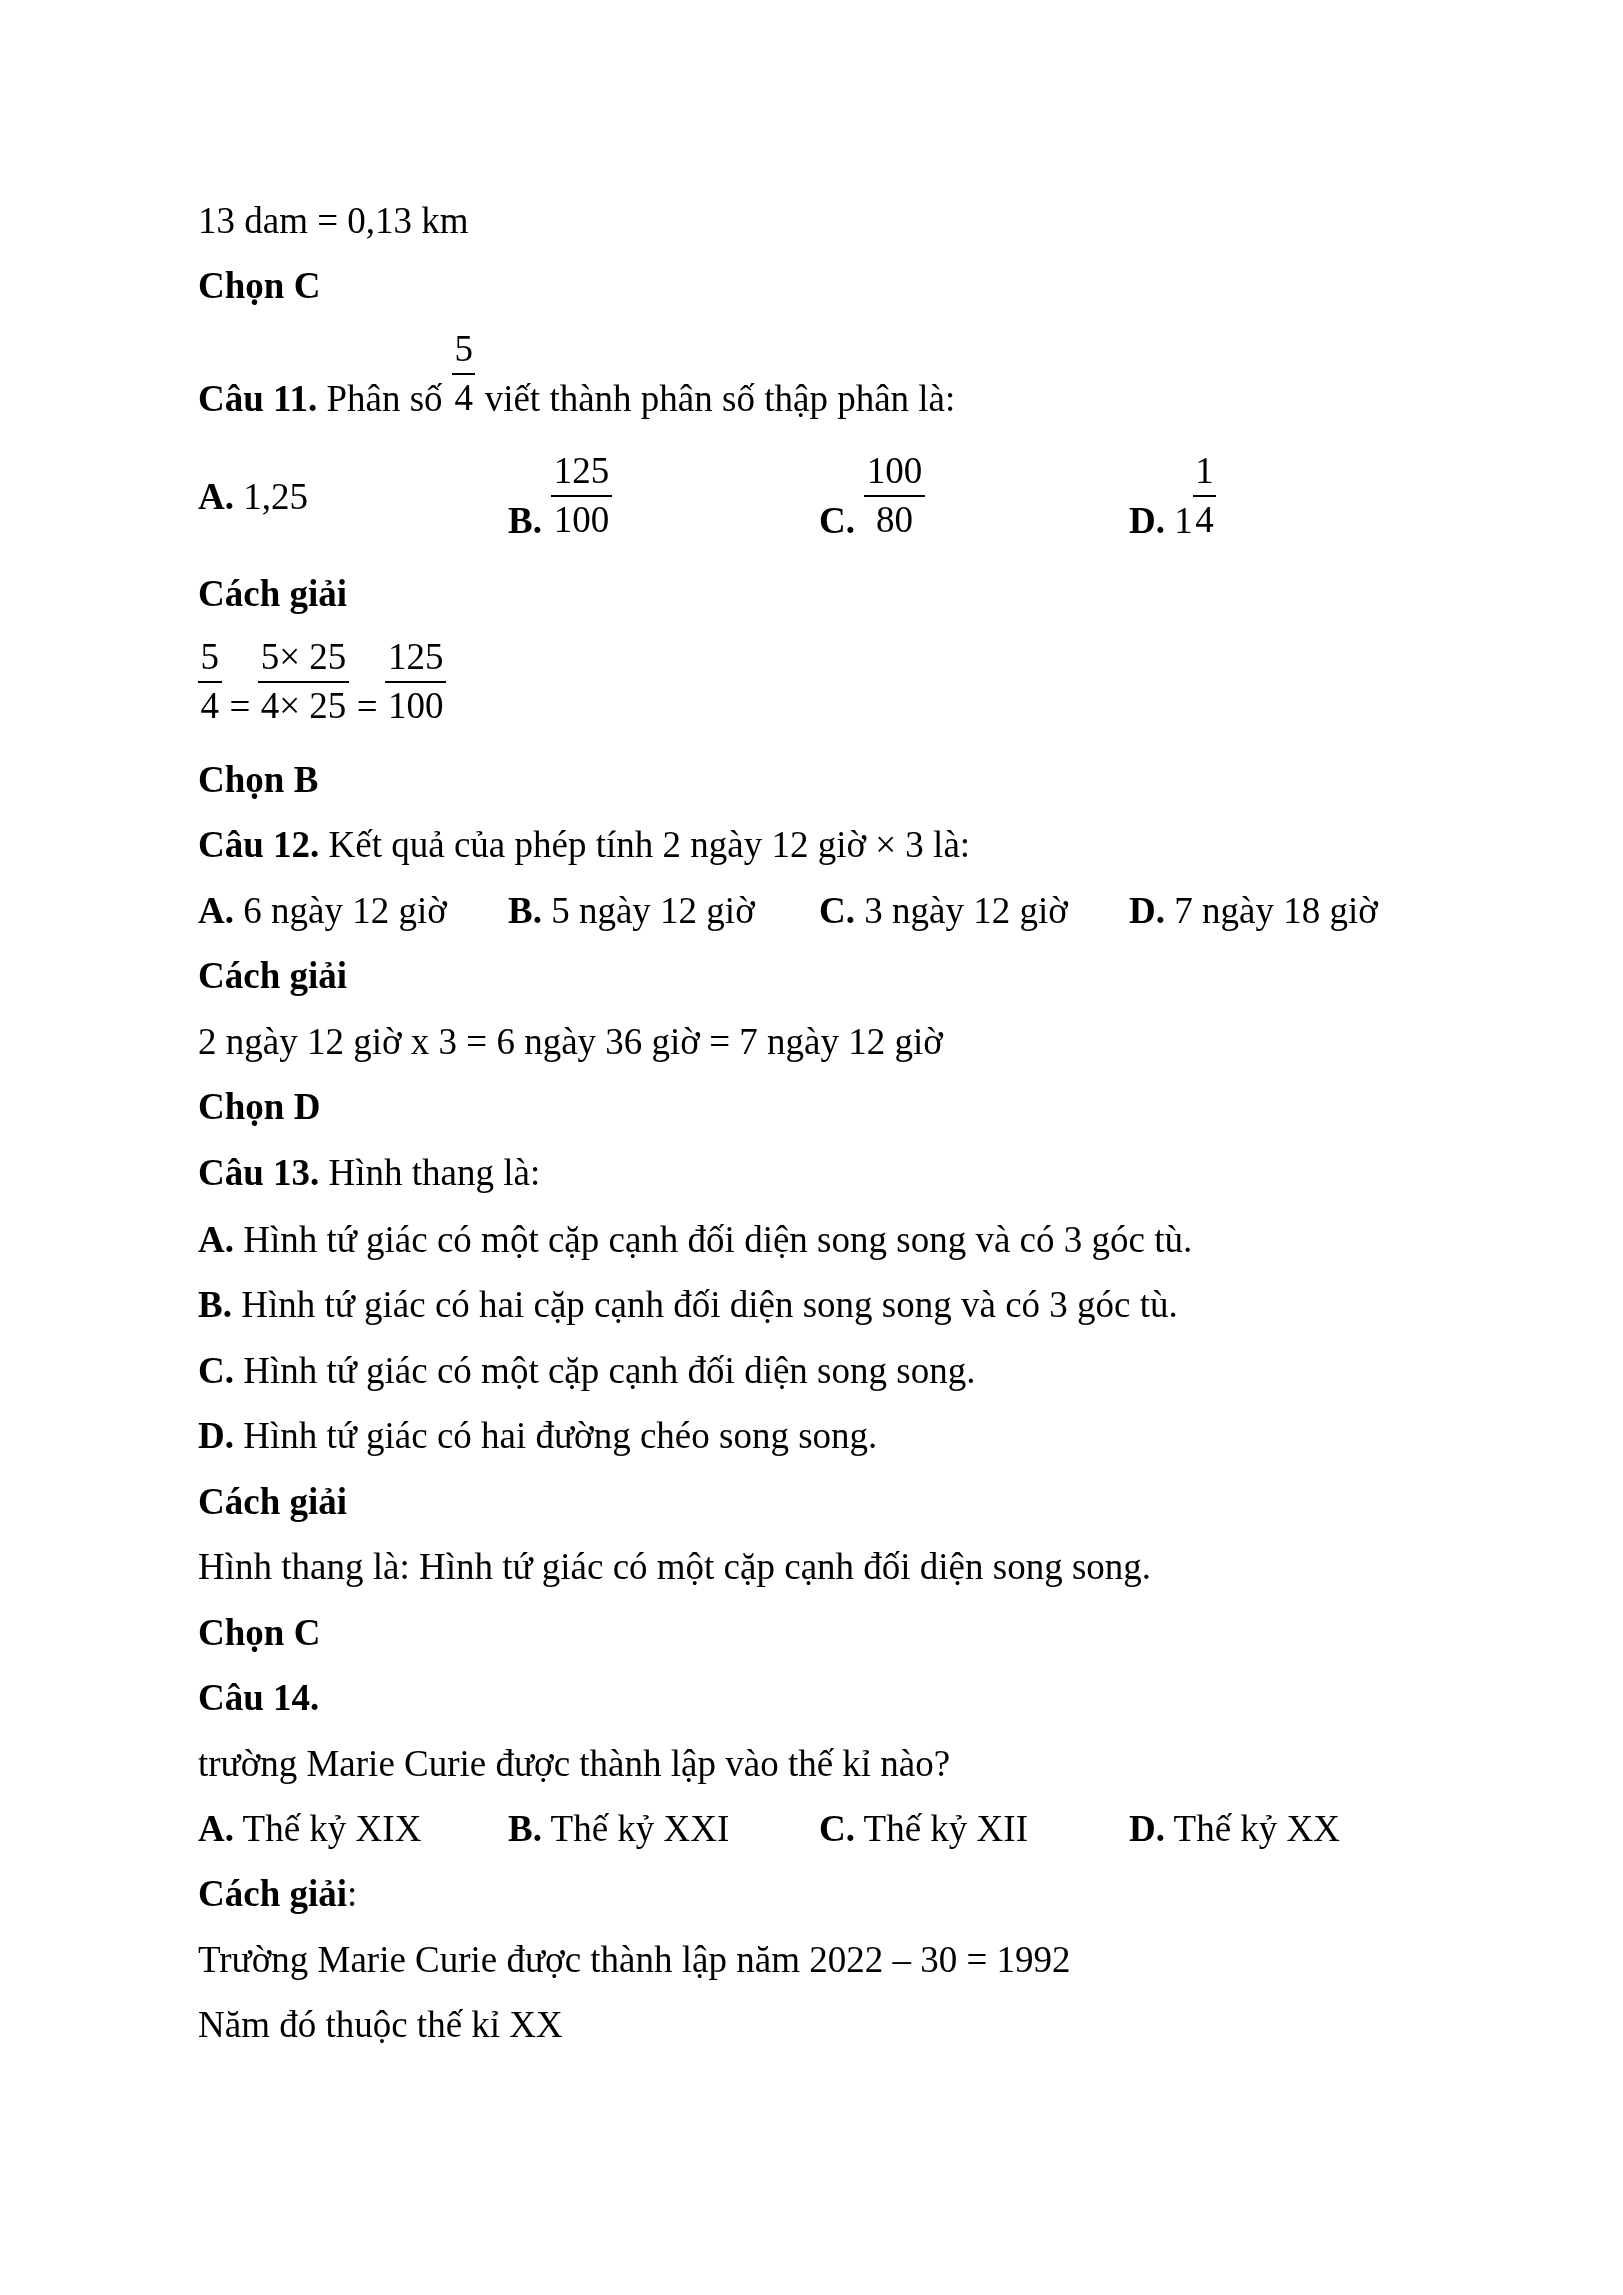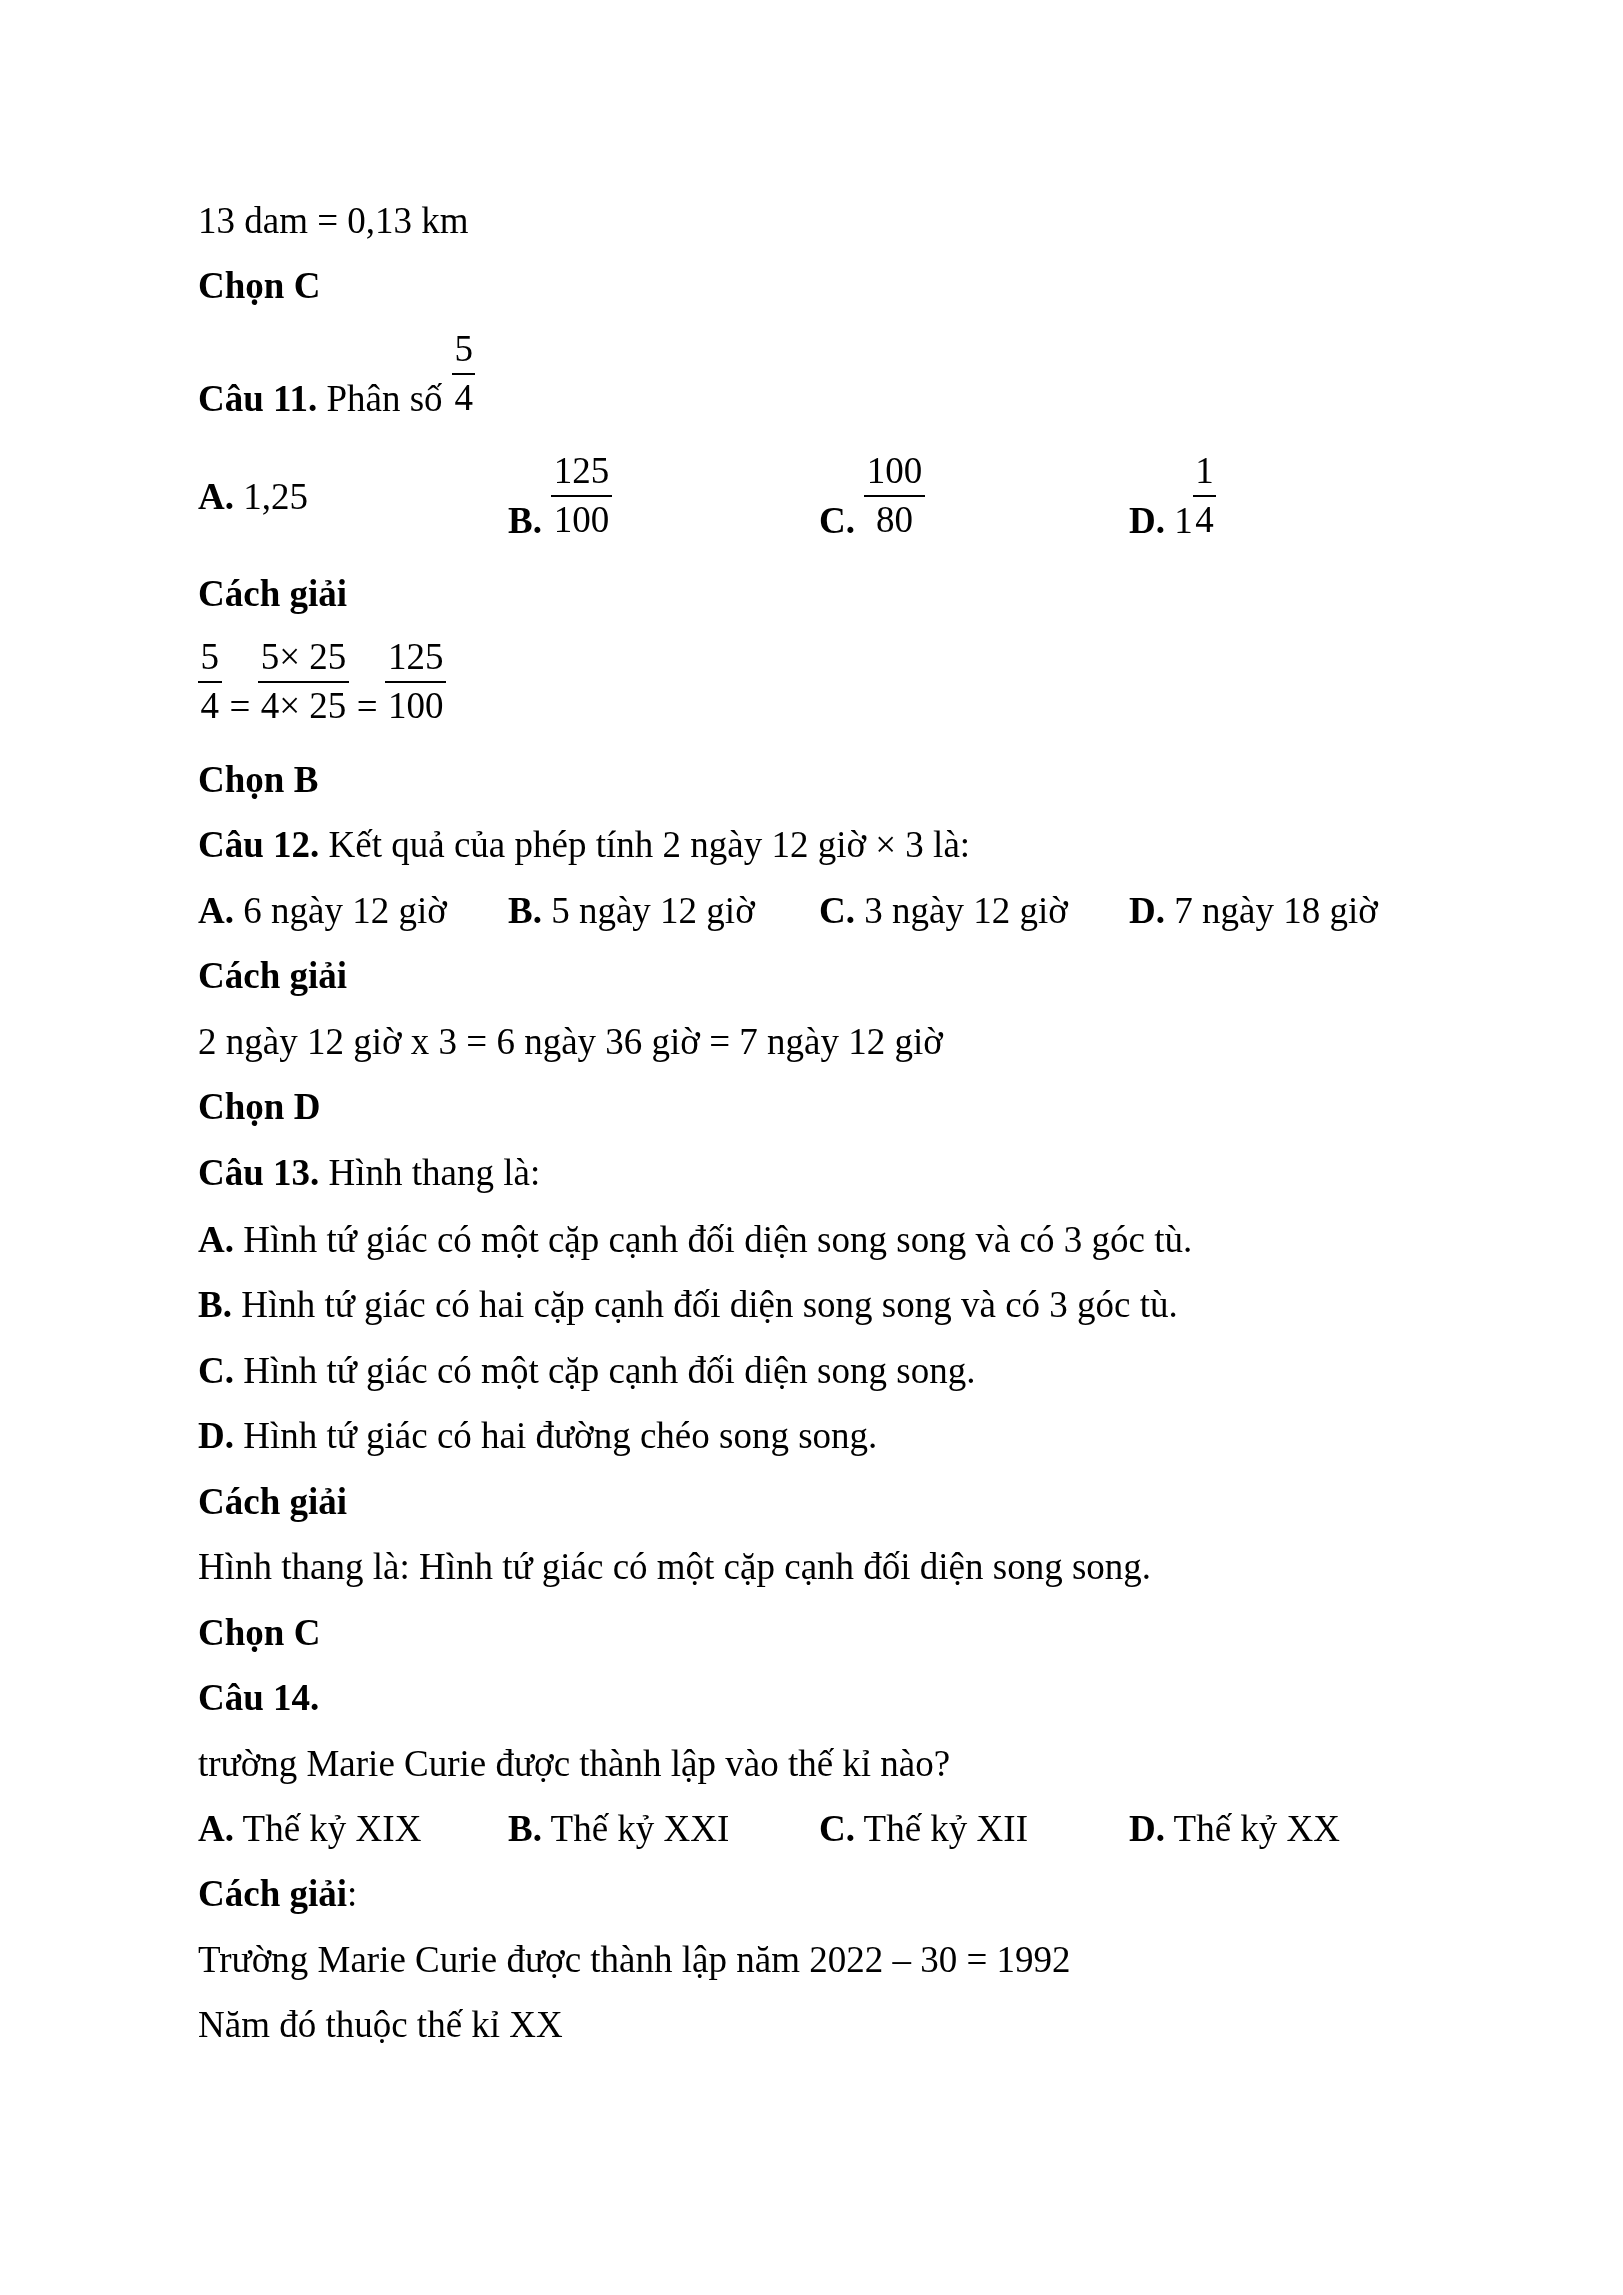--- a/index.html
+++ b/index.html
@@ -23,20 +23,21 @@
 
 <div class="line" style="top:330px">
   <div class="mathrow">
     <span class="b">Câu 11.</span>
     <span style="margin-left:9.2px">Phân số</span>
     <span class="frac" style="margin-left:9.2px;margin-right:9.2px">
       <span class="num">5</span>
       <span class="bar"></span>
       <span class="den">4</span>
     </span>
+    <span>viết thành phân số thập phân là:</span>
   </div>
 </div>
 
 <div class="opt" style="left:198px;top:478px">
   <span class="b">A.</span>
   <span>1,25</span>
 </div>
 <div class="opt" style="left:508px;top:452px">
   <div class="mathrow">
     <span class="b">B.</span>

